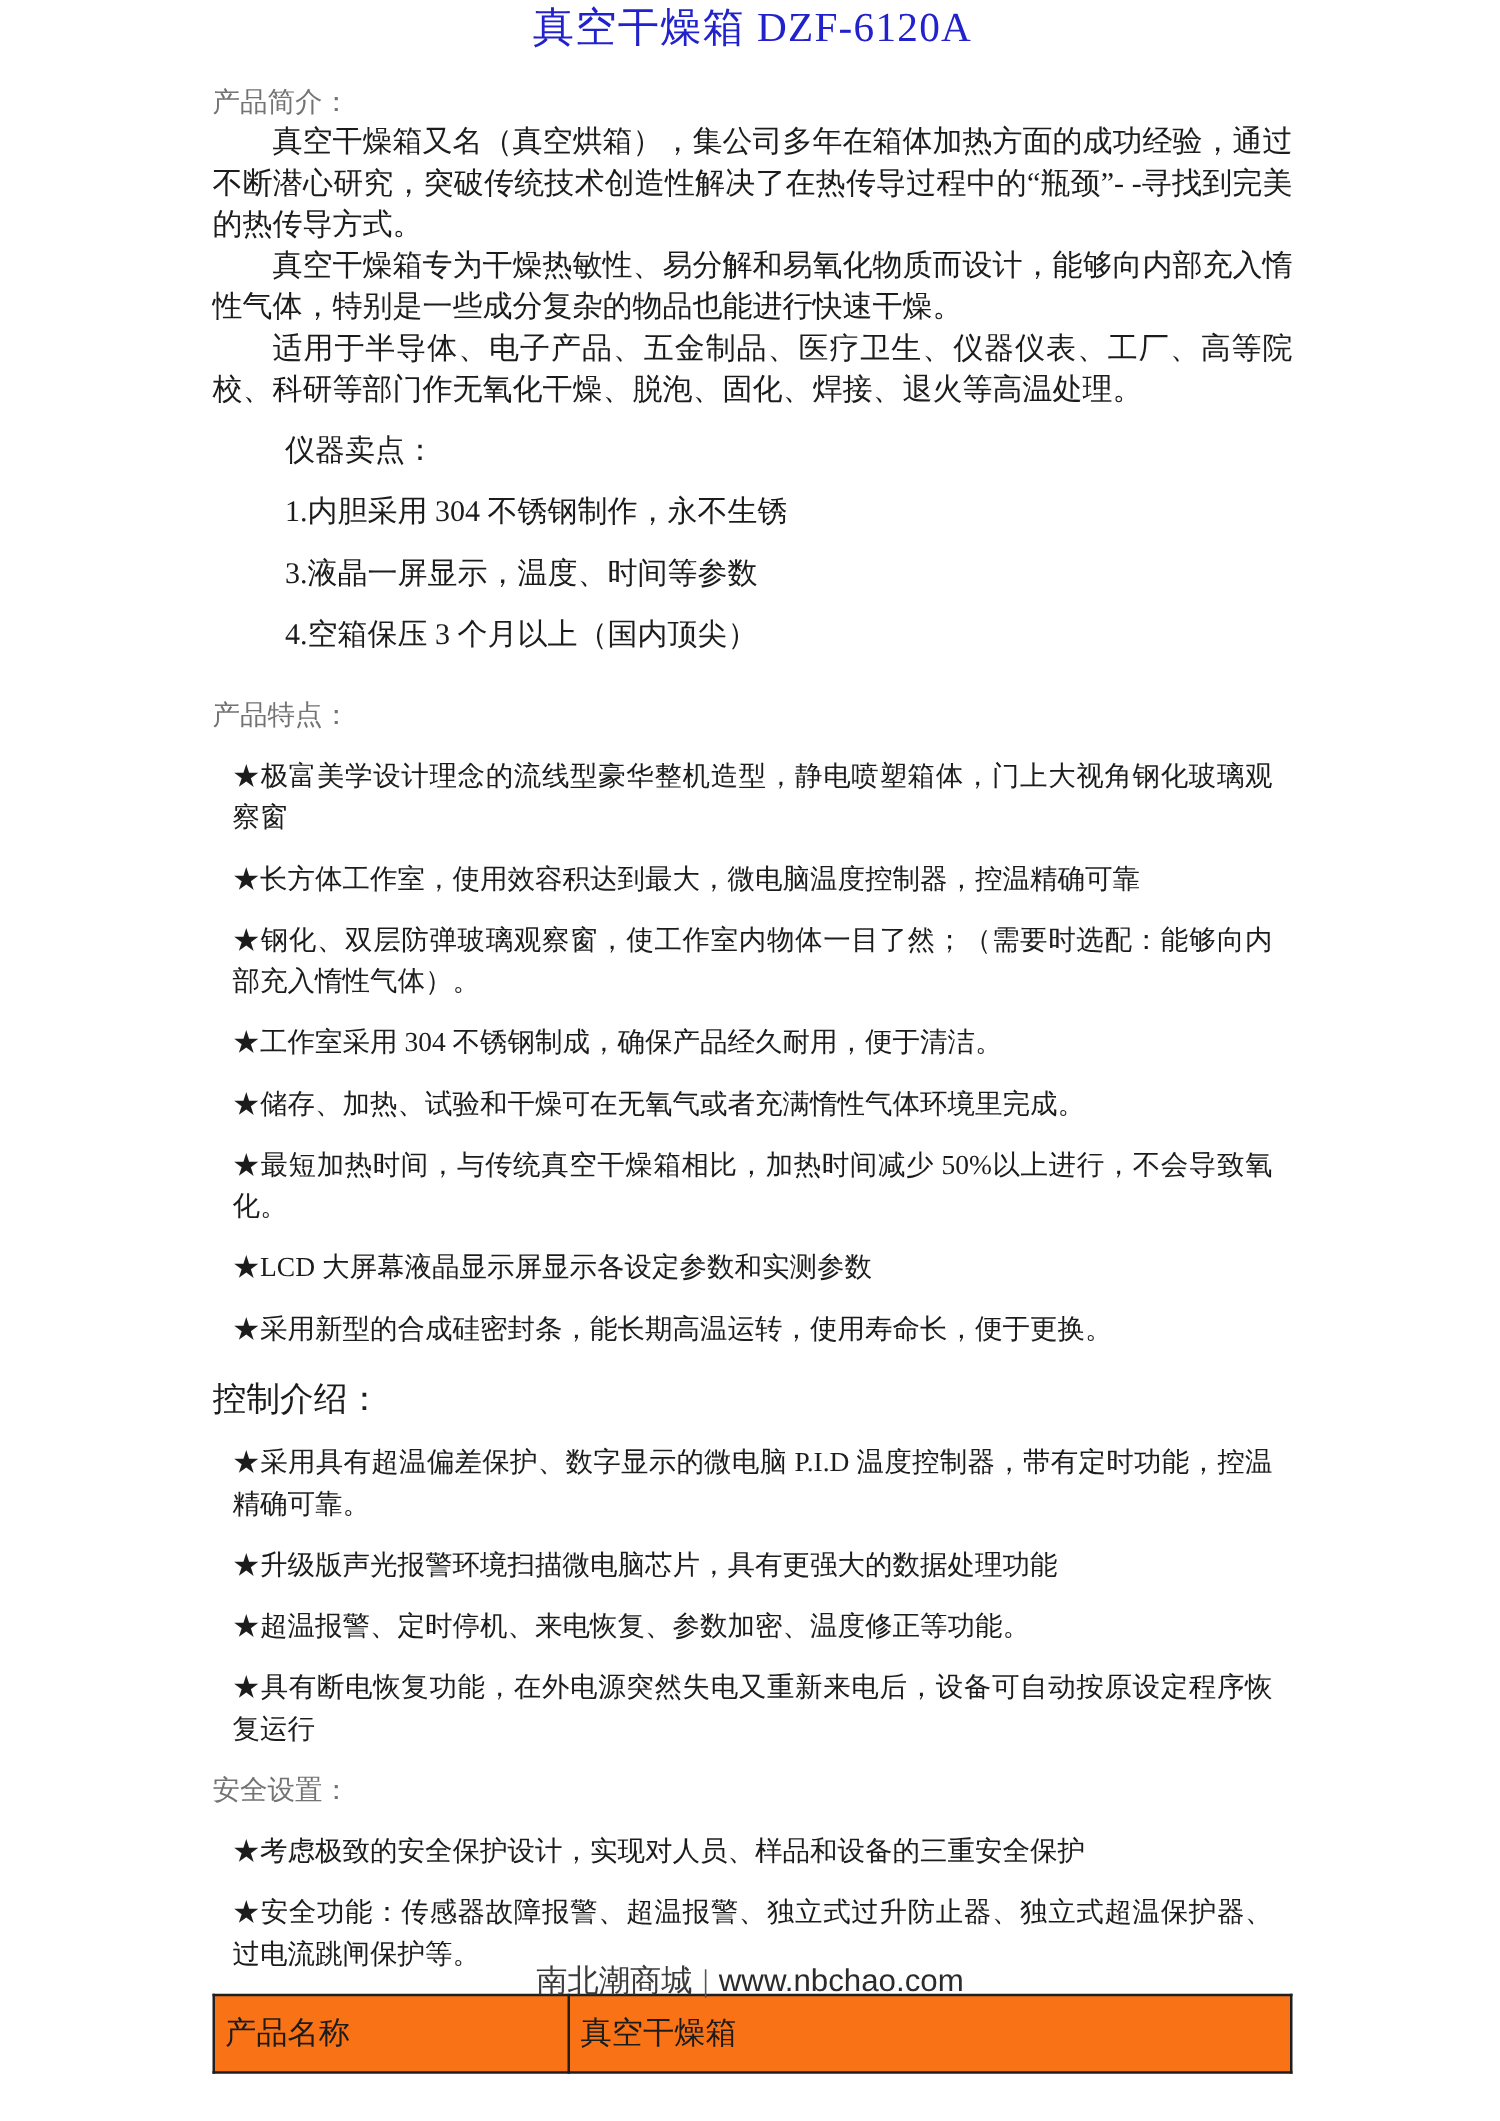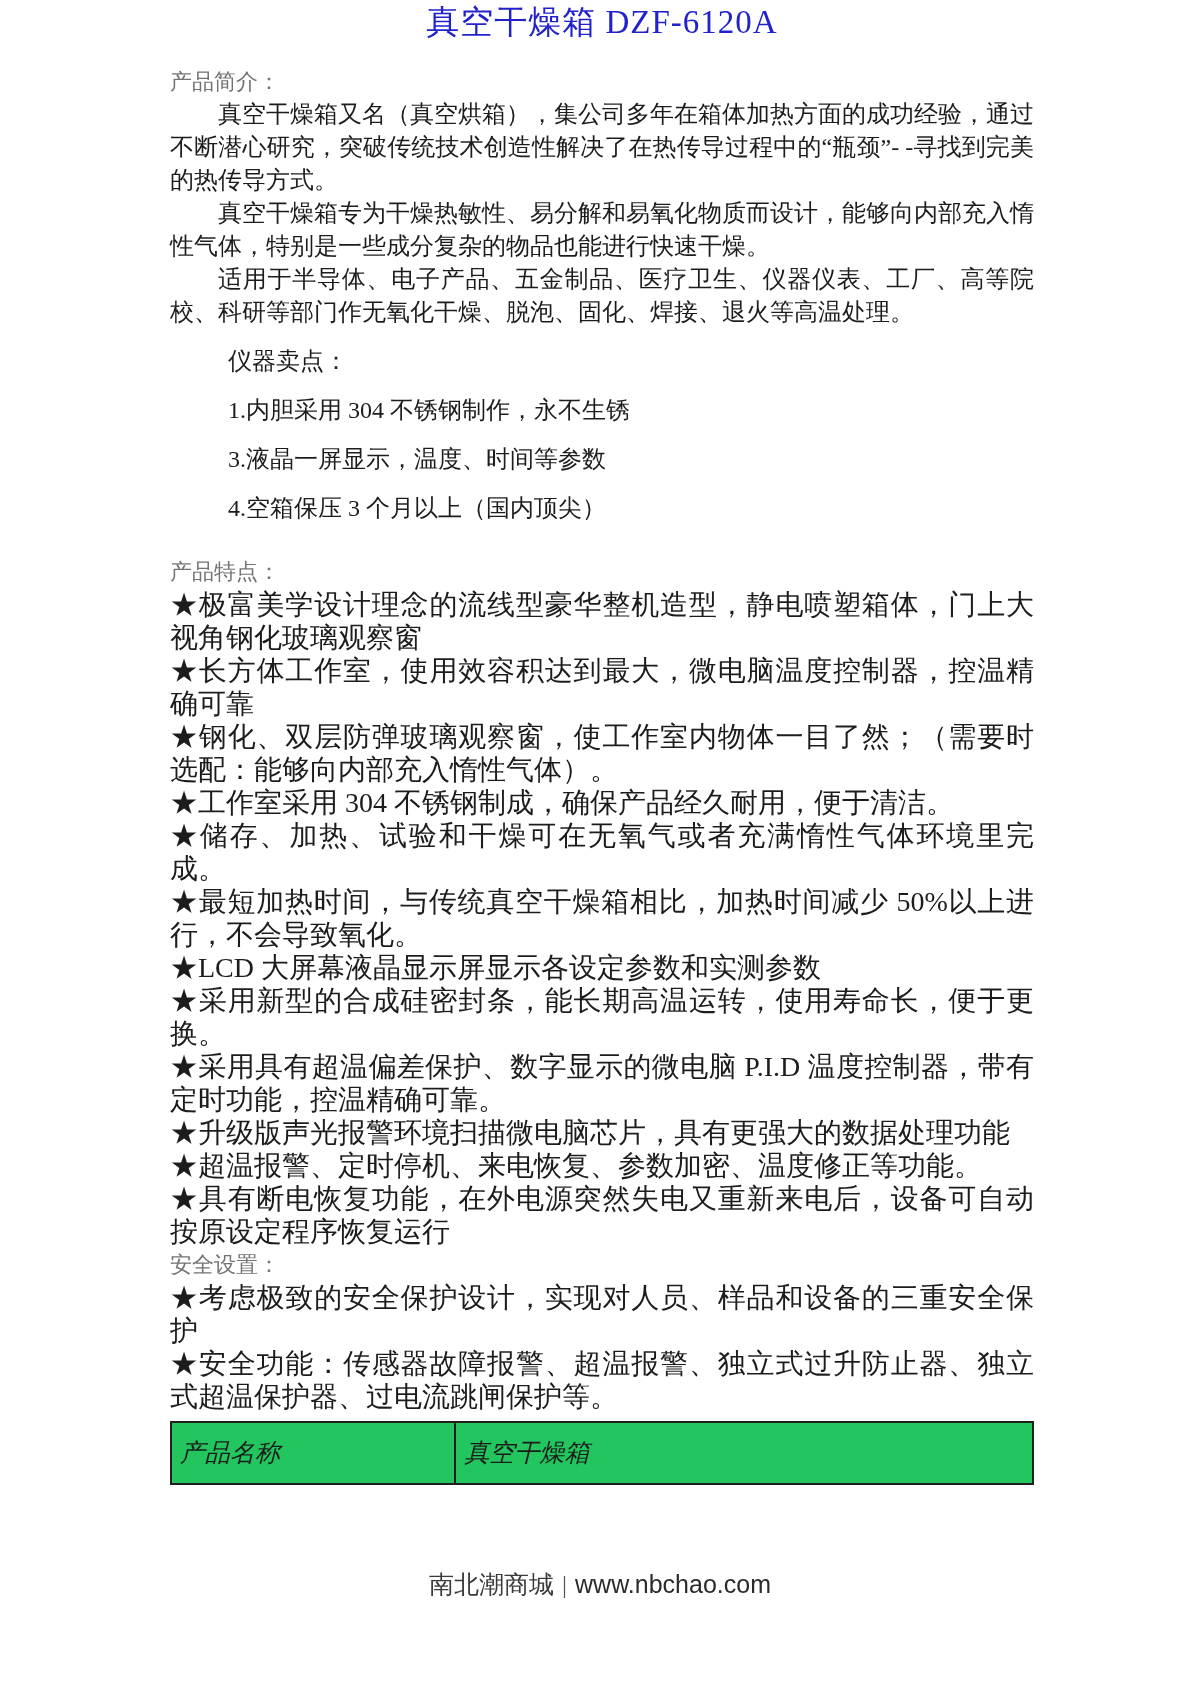--- a/index.html
+++ b/index.html
@@ -44,45 +44,44 @@
     text-indent: 2em;
     margin: 0;
   }
   .indent-line {
     font-size: 24px;
     line-height: 33px;
     margin: 16px;
     padding-left: 1.75em;
   }
   .star-para {
-    font-size: 28px;
+    font-size: 22px;
     line-height: 33px;
     text-align: justify;
-    margin: 0;
+    margin: 16px;
   }
   .features-heading { margin-top: 30px; }
   .control-heading {
     font-size: 27px;
     font-weight: 400;
     color: #1c1c1c;
     margin: 22px 0 16px 0;
   }
   .spec-table {
     width: 100%;
     border-collapse: collapse;
     margin-top: 8px;
   }
   .spec-table td {
     border: 2px solid #1f1f1f;
     font-size: 25px;
     line-height: 30px;
     padding: 15px 8px;
     vertical-align: middle;
-    background: #22c55e;
-    font-style: italic;
+    background: #f97316;
   }
   .spec-table td.label-cell { width: 33%; }
   .footer {
     position: absolute;
     left: 0;
     width: 100%;
     top: 1568px;
     text-align: center;
     font-size: 25px;
     color: #3a3a3a;
@@ -114,20 +113,21 @@
     <p class="sec-heading features-heading">产品特点：</p>
     <p class="star-para">★极富美学设计理念的流线型豪华整机造型，静电喷塑箱体，门上大视角钢化玻璃观察窗</p>
     <p class="star-para">★长方体工作室，使用效容积达到最大，微电脑温度控制器，控温精确可靠</p>
     <p class="star-para">★钢化、双层防弹玻璃观察窗，使工作室内物体一目了然；（需要时选配：能够向内部充入惰性气体）。</p>
     <p class="star-para">★工作室采用 304 不锈钢制成，确保产品经久耐用，便于清洁。</p>
     <p class="star-para">★储存、加热、试验和干燥可在无氧气或者充满惰性气体环境里完成。</p>
     <p class="star-para">★最短加热时间，与传统真空干燥箱相比，加热时间减少 50%以上进行，不会导致氧化。</p>
     <p class="star-para">★LCD 大屏幕液晶显示屏显示各设定参数和实测参数</p>
     <p class="star-para">★采用新型的合成硅密封条，能长期高温运转，使用寿命长，便于更换。</p>
 
+    <h2 class="control-heading">控制介绍：</h2>
     <p class="star-para">★采用具有超温偏差保护、数字显示的微电脑 P.I.D 温度控制器，带有定时功能，控温精确可靠。</p>
     <p class="star-para">★升级版声光报警环境扫描微电脑芯片，具有更强大的数据处理功能</p>
     <p class="star-para">★超温报警、定时停机、来电恢复、参数加密、温度修正等功能。</p>
     <p class="star-para">★具有断电恢复功能，在外电源突然失电又重新来电后，设备可自动按原设定程序恢复运行</p>
 
     <p class="sec-heading">安全设置：</p>
     <p class="star-para">★考虑极致的安全保护设计，实现对人员、样品和设备的三重安全保护</p>
     <p class="star-para">★安全功能：传感器故障报警、超温报警、独立式过升防止器、独立式超温保护器、过电流跳闸保护等。</p>
 
     <table class="spec-table">

